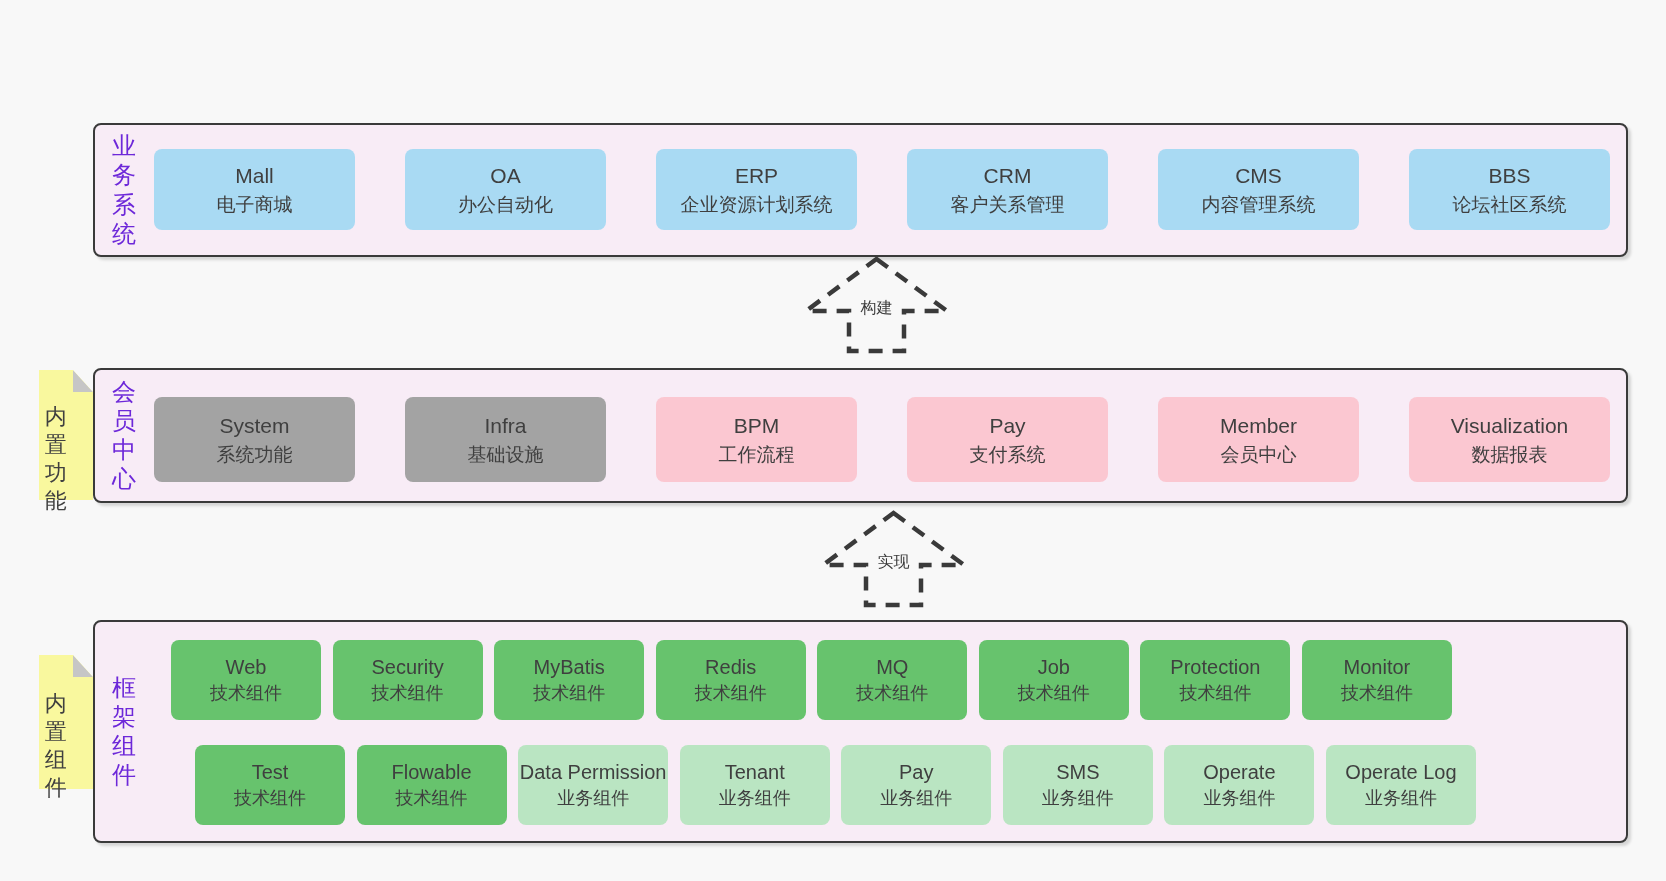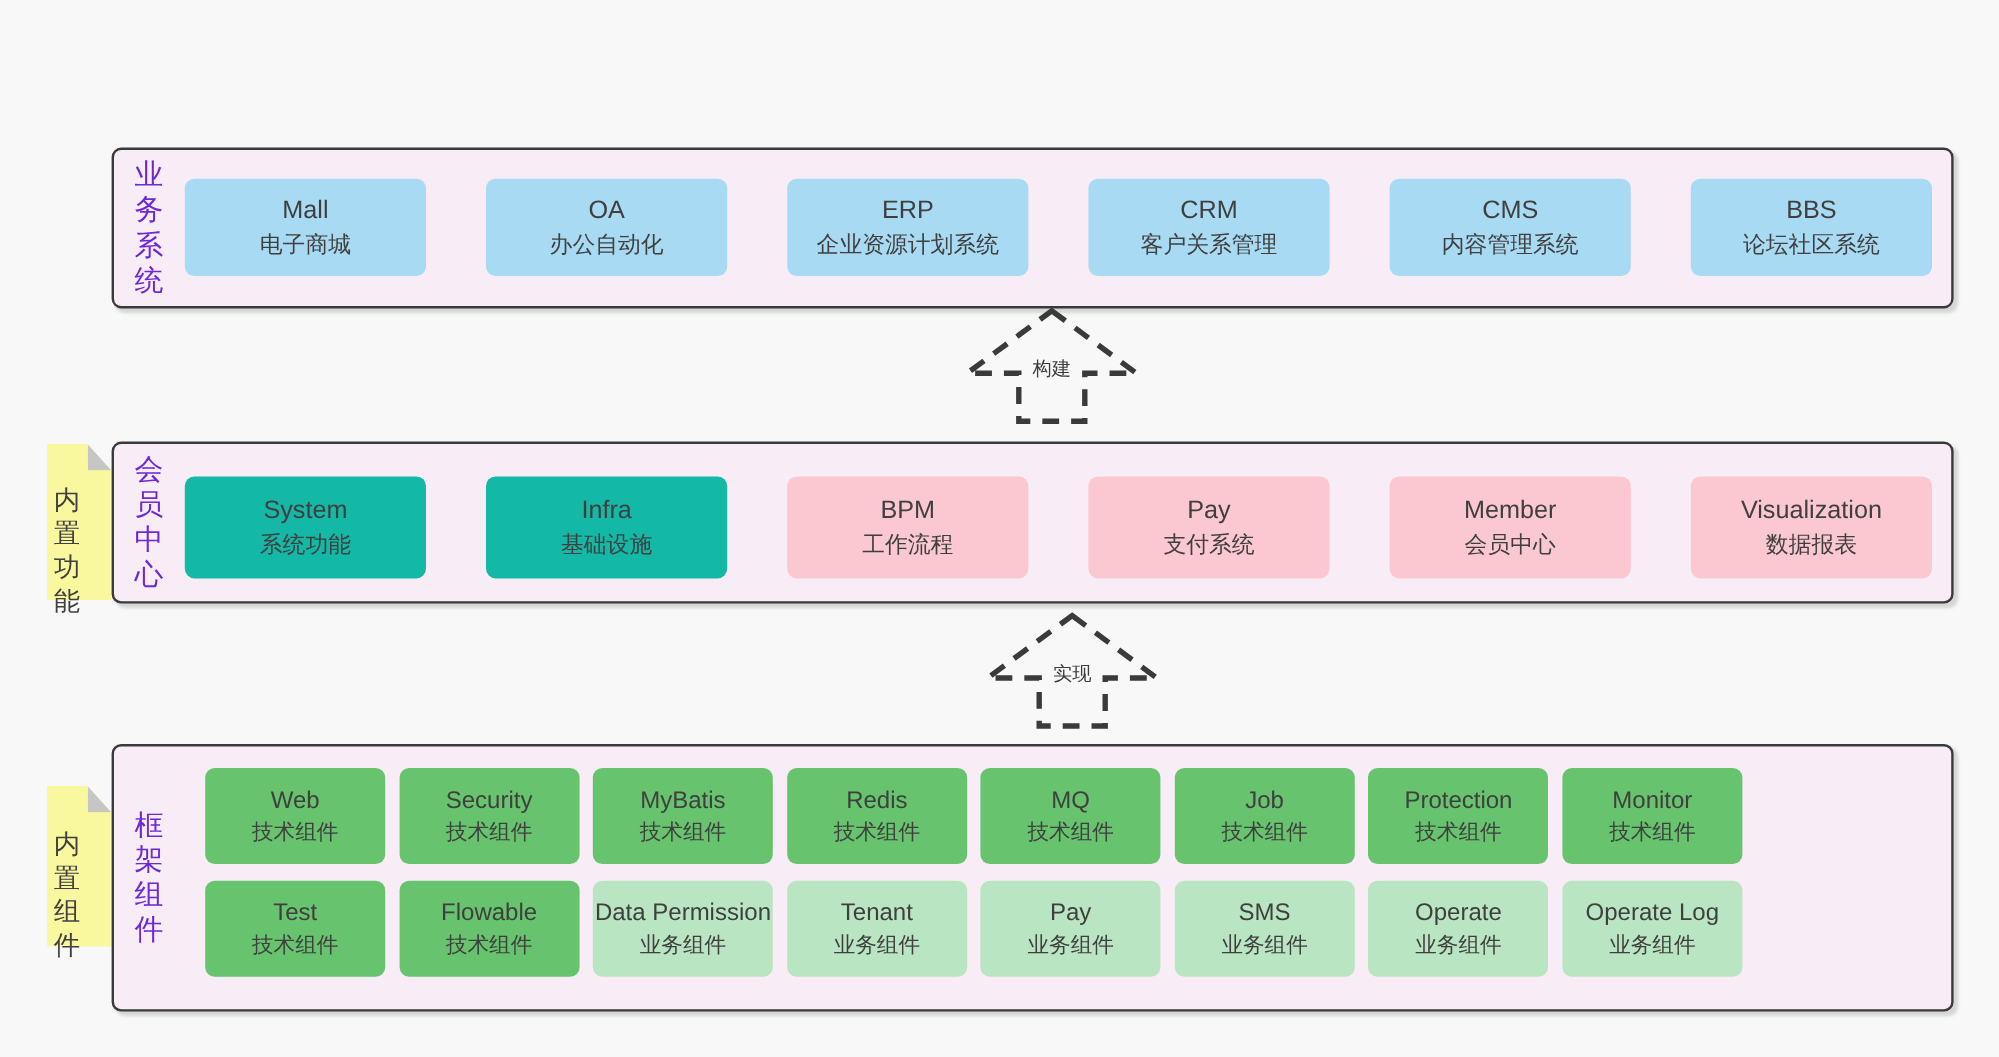--- a/index.html
+++ b/index.html
@@ -28,21 +28,21 @@
   .box .en{font-size:21px;line-height:29px;}
   .box .zh{font-size:19px;line-height:29px;}
   .w201{width:201px;}
   .w150{width:150px;}
   .h81{height:81px;}
   .h85{height:85px;}
   .h80{height:80px;}
   .h80 .en,.h80 .zh{line-height:26px;font-size:20px;}
   .h80 .zh{font-size:18px;}
   .blue{background:#a9daf3;}
-  .red{background:#14b8a6;}
+  .red{background:#a3a3a3;}
   .pink{background:#fbc7d1;}
   .green{background:#67c36d;}
   .lgreen{background:#bae5c2;}
 
   
   .sticky{
     position:absolute;left:39px;width:54px;background:#f9f89e;
     clip-path:polygon(0 0,calc(100% - 20px) 0,100% 22px,100% 100%,0 100%);
   }
   .sticky-fold{
@@ -182,21 +182,21 @@
       </div>
       <div class="box green w150 h80">
         <div class="en">Protection</div>
         <div class="zh">技术组件</div>
       </div>
       <div class="box green w150 h80">
         <div class="en">Monitor</div>
         <div class="zh">技术组件</div>
       </div>
     </div>
-    <div class="box-row row8" style="top:112px;">
+    <div class="box-row row8" style="top:123px;margin-left:24px;">
       <div class="box green w150 h80">
         <div class="en">Test</div>
         <div class="zh">技术组件</div>
       </div>
       <div class="box green w150 h80">
         <div class="en">Flowable</div>
         <div class="zh">技术组件</div>
       </div>
       <div class="box lgreen w150 h80">
         <div class="en">Data Permission</div>

